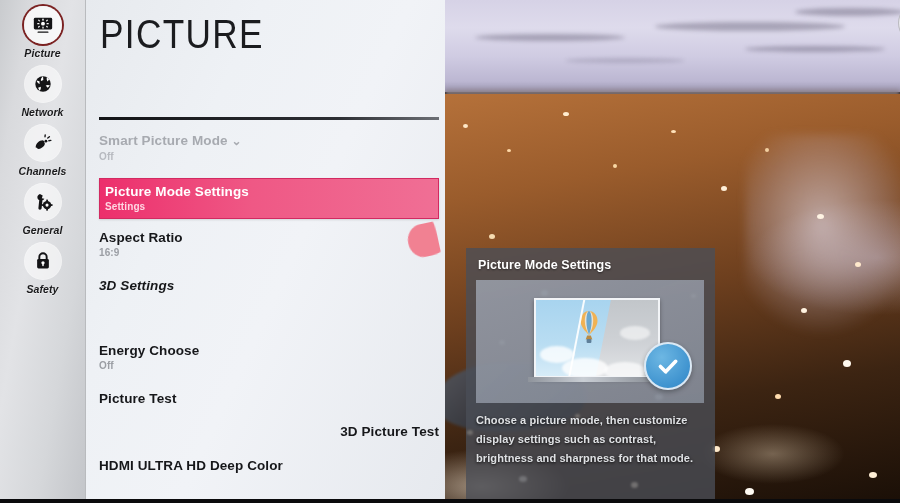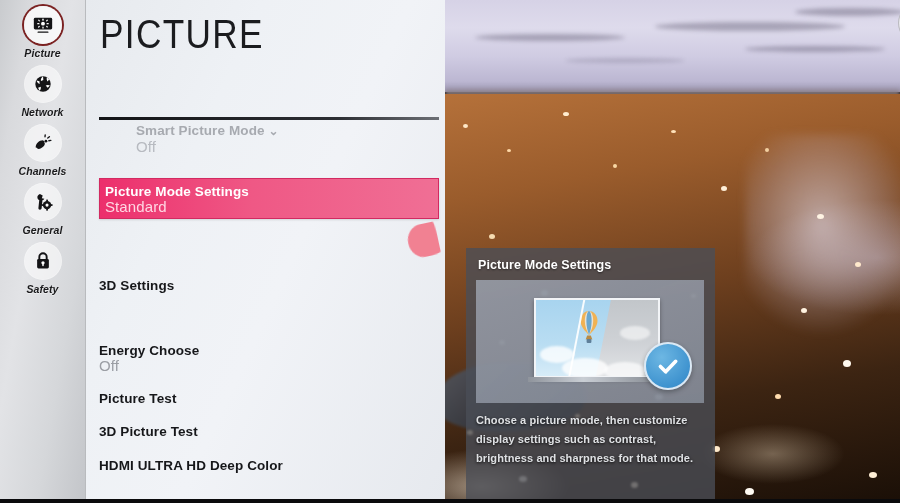--- a/index.html
+++ b/index.html
@@ -60,21 +60,21 @@
   }
   .mrow{
     position:absolute; left:13px; width:340px;
     padding:2px 0 2px 0;
   }
   .mrow .m-lab{
     font-size:13.5px; font-weight:700; color:#16171a; line-height:17px;
     letter-spacing:.1px;
   }
   .mrow .m-val{
-    font-size:15px; font-weight:400; color:#9b9ea4; line-height:14px;
+    font-size:10px; font-weight:700; color:#9b9ea4; line-height:14px;
     letter-spacing:.1px;
   }
   .mrow.disabled .m-lab{ color:#a7aab0; font-weight:600; }
   .mrow.disabled .m-val{ color:#b7bac0; }
   .mrow.selected{
     background:linear-gradient(90deg,#ec2f6c 0%,#ef5885 45%,#f06f95 100%);
     border:1px solid #d22a61;
     padding:4px 0 4px 5px;
     box-shadow:0 1px 2px rgba(0,0,0,.12);
   }
@@ -291,48 +291,52 @@
       </div>
       <div class="side-label">Safety</div>
     </div>
 
   </div>
 
   <div id="menu">
     <div id="menu-title">PICTURE</div>
     <div id="menu-rule"></div>
 
-    <div class="mrow disabled" style="top:120px;margin-left:37px;">
+    <div class="mrow disabled" style="top:130px;">
       <div class="m-lab">
         <span>Smart Picture Mode</span><span class="chev">⌄</span>
       </div>
       <div class="m-val">Off</div>
     </div>
 
     <div class="mrow selected" style="top:178px;">
       <div class="m-lab">Picture Mode Settings</div>
-      <div class="m-val">Standard</div>
-    </div>
-
-
-    <div class="mrow" style="top:275px;">
+      <div class="m-val">Settings</div>
+    </div>
+
+    <div class="mrow" style="top:227px;">
+      <div class="m-lab">Aspect Ratio</div>
+      <div class="m-val">16:9</div>
+    </div>
+
+    <div class="mrow" style="top:275px;font-style:italic;">
       <div class="m-lab">3D Settings</div>
     </div>
 
 
     <div class="mrow" style="top:340px;">
       <div class="m-lab">Energy Choose</div>
       <div class="m-val">Off</div>
     </div>
 
     <div class="mrow" style="top:388px;">
       <div class="m-lab">Picture Test</div>
     </div>
 
-    <div class="mrow" style="top:421px;">
+    <div class="mrow" style="top:421px;text-align:right;">
       <div class="m-lab">3D Picture Test</div>
     </div>
 
     <div class="mrow" style="top:455px;">
       <div class="m-lab">HDMI ULTRA HD Deep Color</div>
     </div>
 
     <div id="cursor"></div>
   </div>
 

